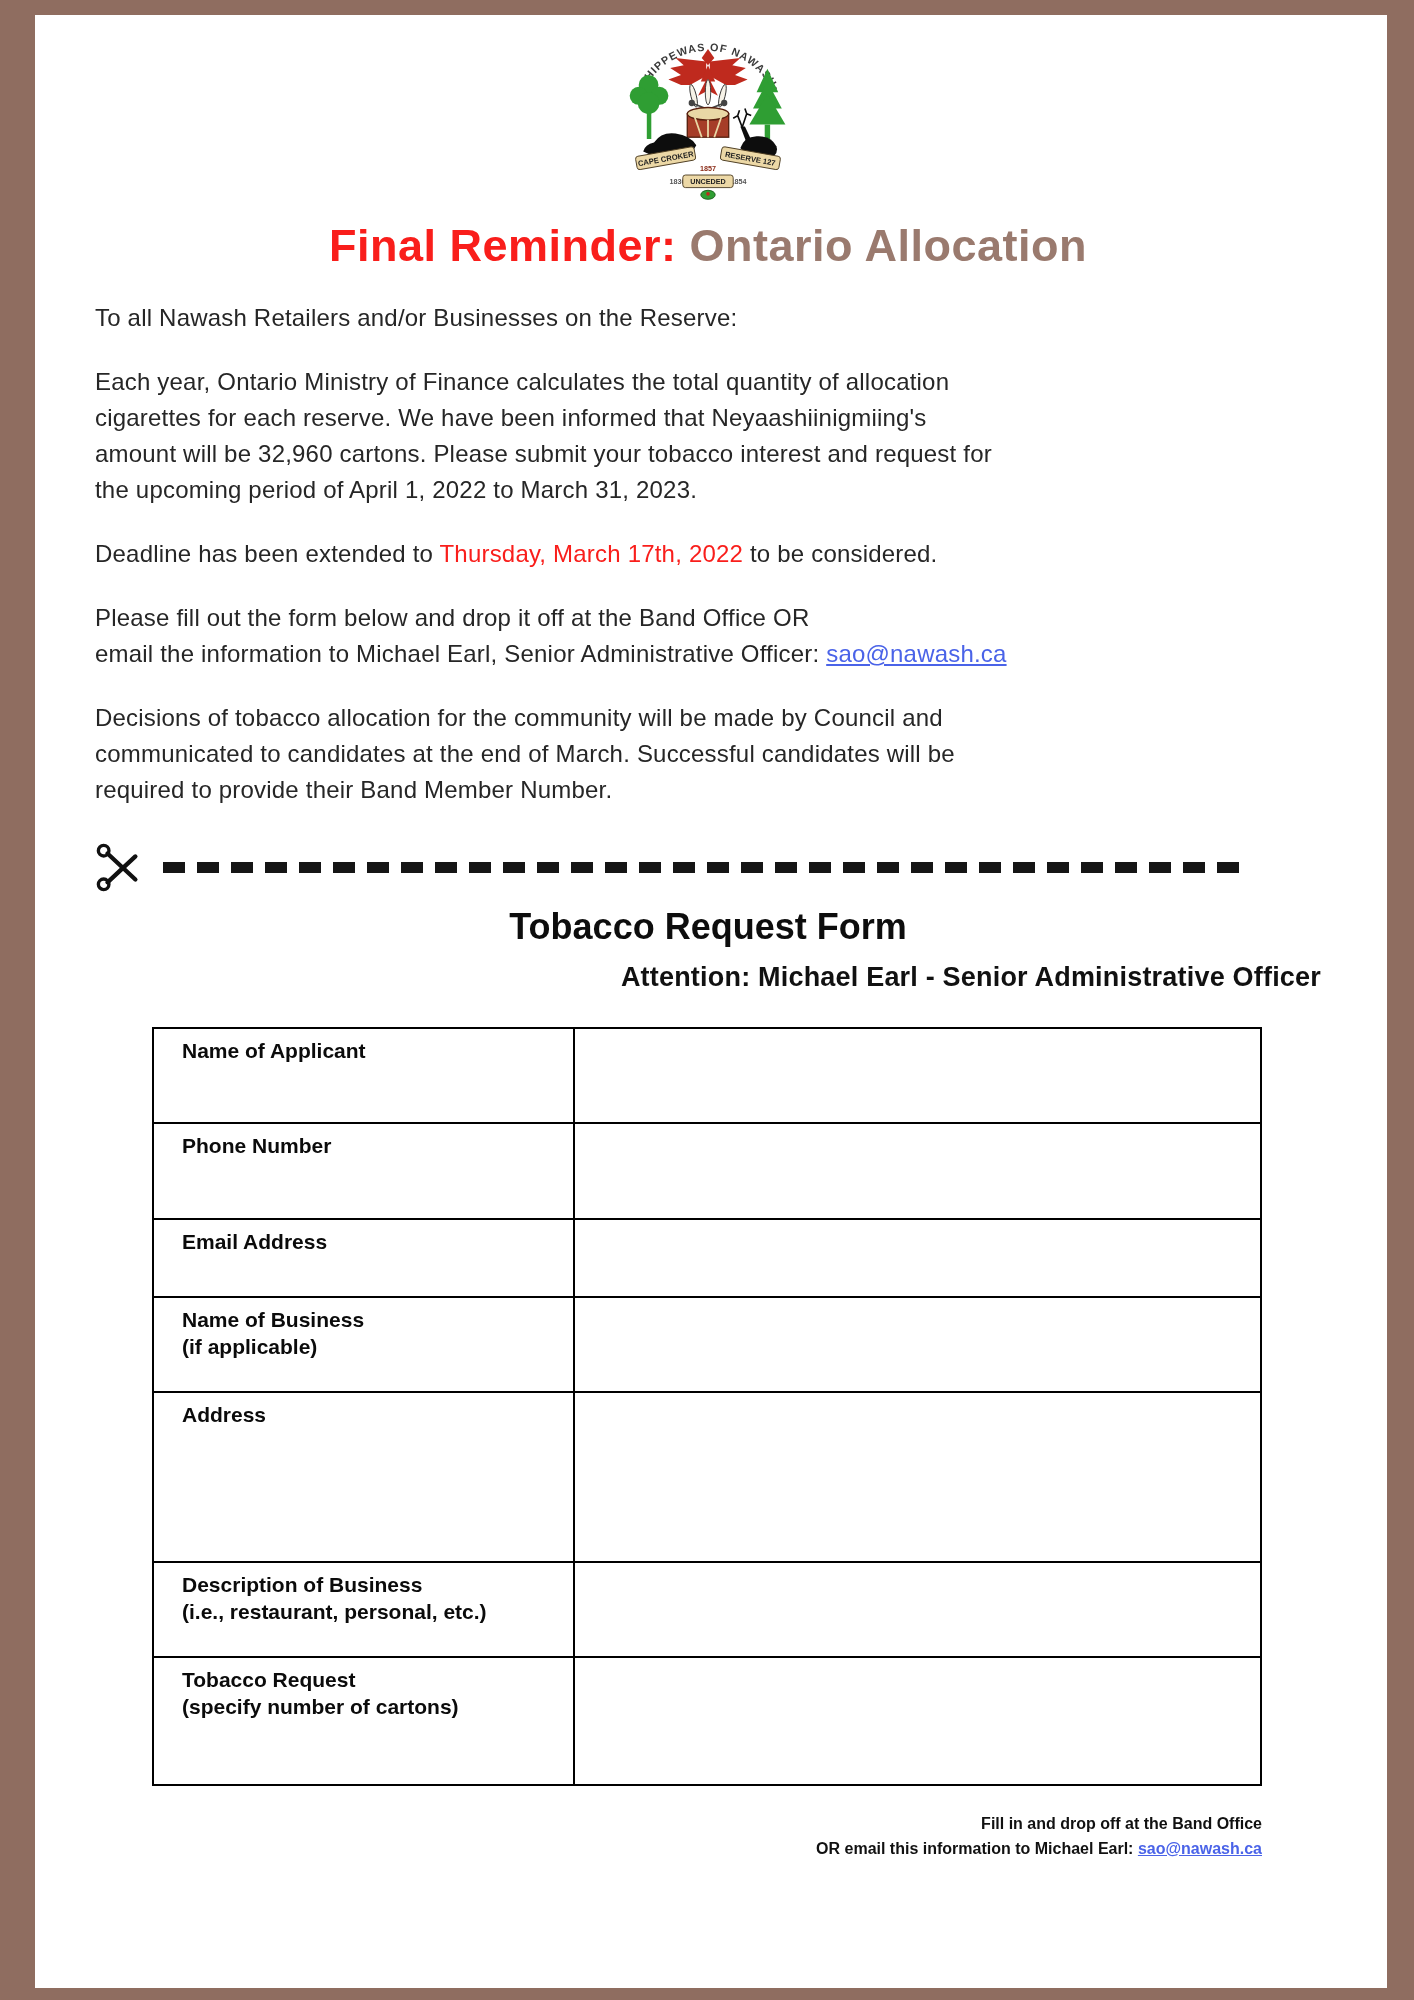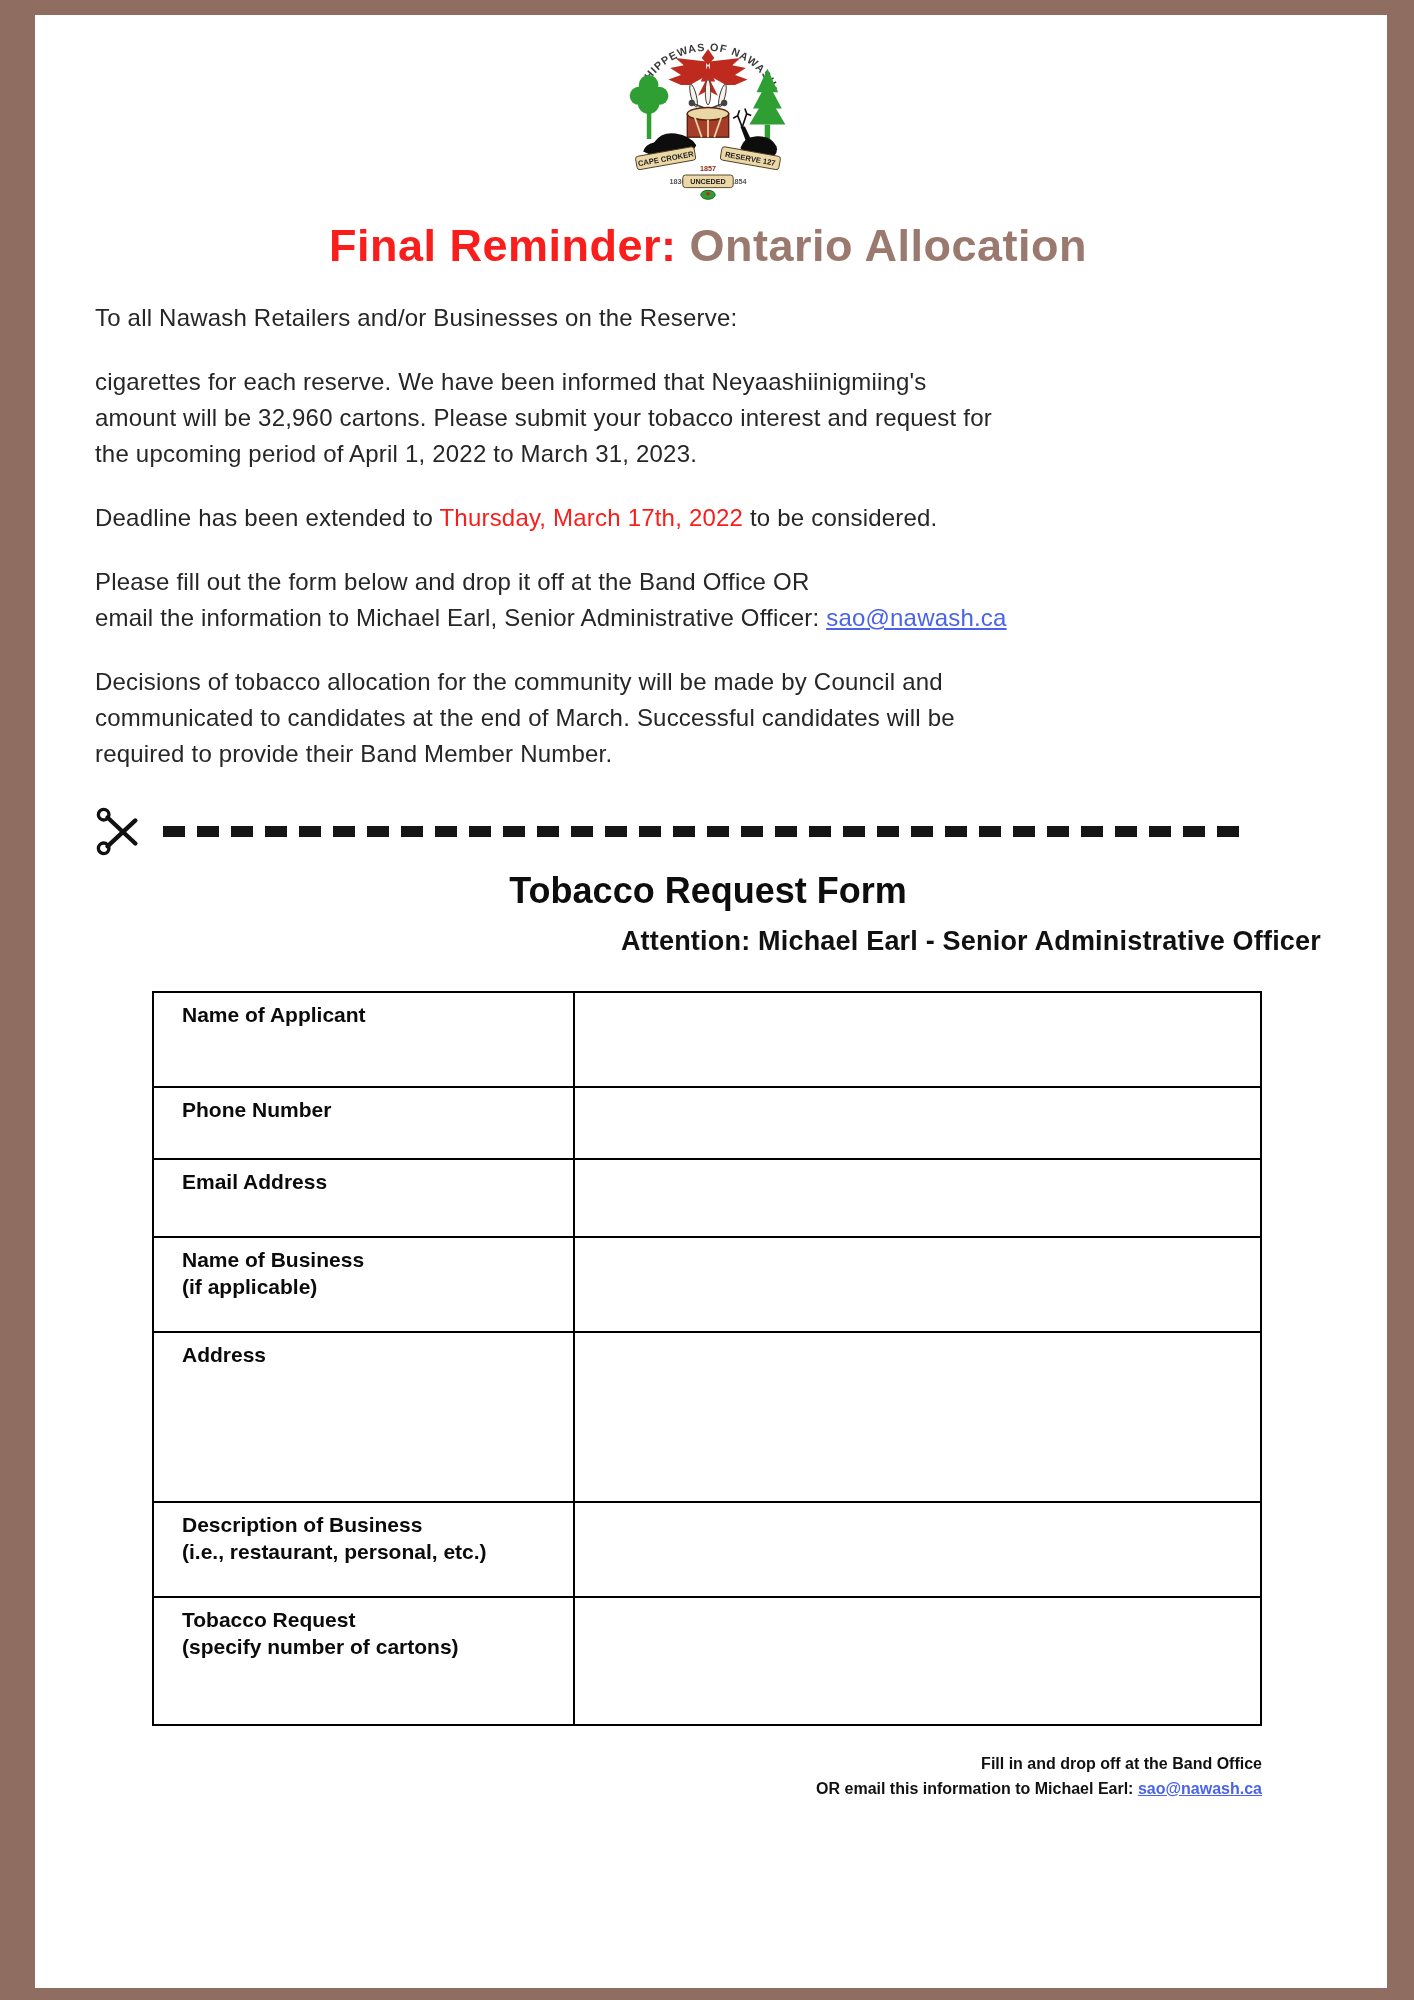--- a/index.html
+++ b/index.html
@@ -33,21 +33,21 @@
 
   .form-title { text-align:center; font-size:36px; font-weight:bold; color:#0d0d0d; margin-top:14px; }
   .form-deadline { text-align:center; font-size:30px; font-weight:bold; color:#F91E1B; margin-top:10px; }
   .form-attention { text-align:right; font-size:27px; font-weight:bold; color:#111; margin-top:14px; letter-spacing:.2px; }
 
   .form-table { border-collapse:collapse; width:1110px; margin:34px 0 0 57px; table-layout:fixed; }
   .form-table td { border:2px solid #000; vertical-align:top; padding:8px 16px 8px 28px; }
   .form-table td.label-cell { width:421px; font-weight:bold; font-size:21px; line-height:1.3; color:#0b0b0b; }
   .form-table td.value-cell { padding-left:16px; }
   .form-table tr:nth-child(1) td { height:95px; }
-  .form-table tr:nth-child(2) td { height:72px; }
+  .form-table tr:nth-child(2) td { height:96px; }
   .form-table tr:nth-child(3) td { height:78px; }
   .form-table tr:nth-child(4) td { height:95px; }
   .form-table tr:nth-child(5) td { height:170px; }
   .form-table tr:nth-child(6) td { height:95px; }
   .form-table tr:nth-child(7) td { height:128px; }
 
   .footer { margin:26px 59px 0 0; text-align:right; font-size:16px; font-weight:bold; color:#111; line-height:1.55; }
 </style>
 </head>
 <body>
@@ -130,20 +130,21 @@
         <ellipse cx="110" cy="182" rx="8" ry="5" fill="#2f9e33" stroke="#175c1a"></ellipse>
         <circle cx="110" cy="181" r="2" fill="#bf2a1e"></circle>
       </svg>
     </div>
 
     <h1 class="main-title"><span class="red">Final Reminder:</span><span class="brown"> Ontario Allocation</span></h1>
 
     <p class="para">To all Nawash Retailers and/or Businesses on the Reserve:</p>
 
     <div class="para">
+      <div>Each year, Ontario Ministry of Finance calculates the total quantity of allocation</div>
       <div>cigarettes for each reserve. We have been informed that Neyaashiinigmiing's</div>
       <div>amount will be 32,960 cartons. Please submit your tobacco interest and request for</div>
       <div>the upcoming period of April 1, 2022 to March 31, 2023.</div>
     </div>
 
     <p class="para"><span>Deadline has been extended to </span><span class="red-text">Thursday, March 17th, 2022</span><span> to be considered.</span></p>
 
     <p class="para"><span>Please fill out the form below and drop it off at the Band Office </span><span>OR</span><br><span>email the information to Michael Earl, Senior Administrative Officer: </span><a class="email-link" href="#">sao@nawash.ca</a></p>
 
     <div class="para">

